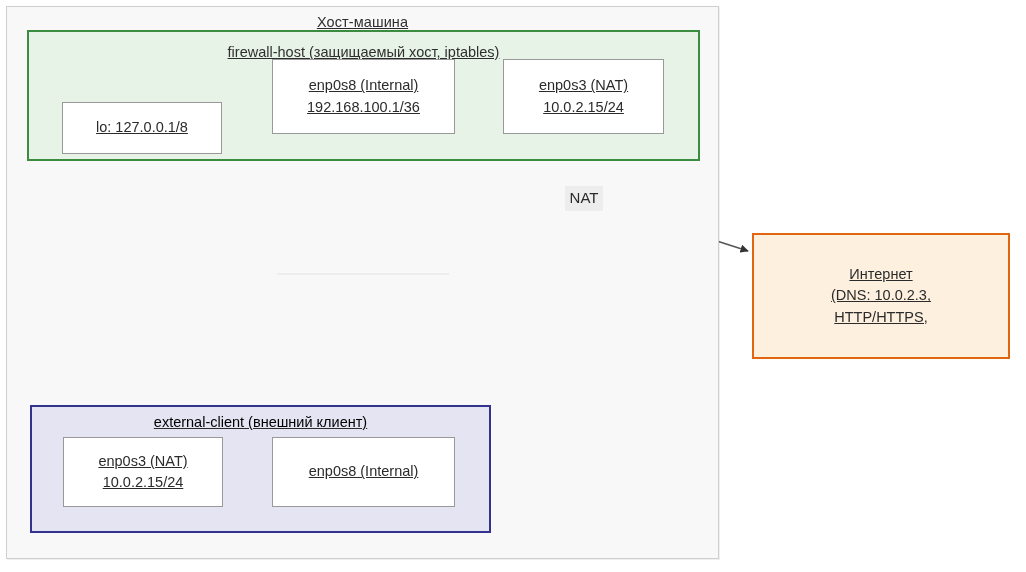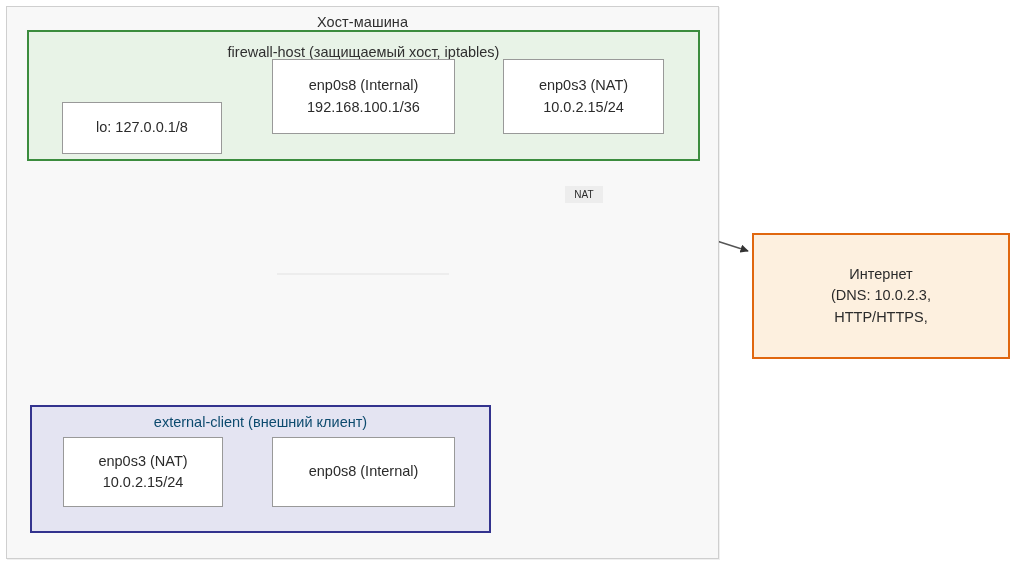--- a/index.html
+++ b/index.html
@@ -24,20 +24,21 @@
   }
   .box {
     position: absolute;
     box-sizing: border-box;
     display: flex;
     flex-direction: column;
     align-items: center;
     justify-content: center;
     text-align: center;
     line-height: 1.45;
+    text-decoration: underline;
   }
 
   
   #host-machine {
     left: 6px;
     top: 6px;
     width: 713px;
     height: 553px;
     background: #f8f8f8;
     border: 1px solid #cfcfcf;
@@ -80,21 +81,21 @@
     width: 461px;
     height: 128px;
     background: #e4e4f2;
     border: 2px solid #33338e;
     justify-content: flex-start;
     align-items: stretch;
   }
   #external-client-title {
     width: 100%;
     font-size: 14.5px;
-    color: #0c4a6e;
+    color: #000000;
     padding-top: 5px;
   }
 
   
   .nic {
     background: #ffffff;
     border: 1px solid #999999;
     font-size: 14.5px;
     color: #2b2b2b;
   }
@@ -116,21 +117,21 @@
     border: 2px solid #e0670f;
     font-size: 14.5px;
     color: #2b2b2b;
   }
   #internet-box .line { display: block; }
 
   
   .edge-label {
     position: absolute;
     background: #ededed;
-    font-size: 10px;
+    font-size: 15px;
     color: #2b2b2b;
     text-align: center;
     line-height: 1.5;
     padding: 1px 4px;
     box-sizing: border-box;
   }
   #label-internal-network {
     left: 277px;
     top: 273px;
     width: 172px;

